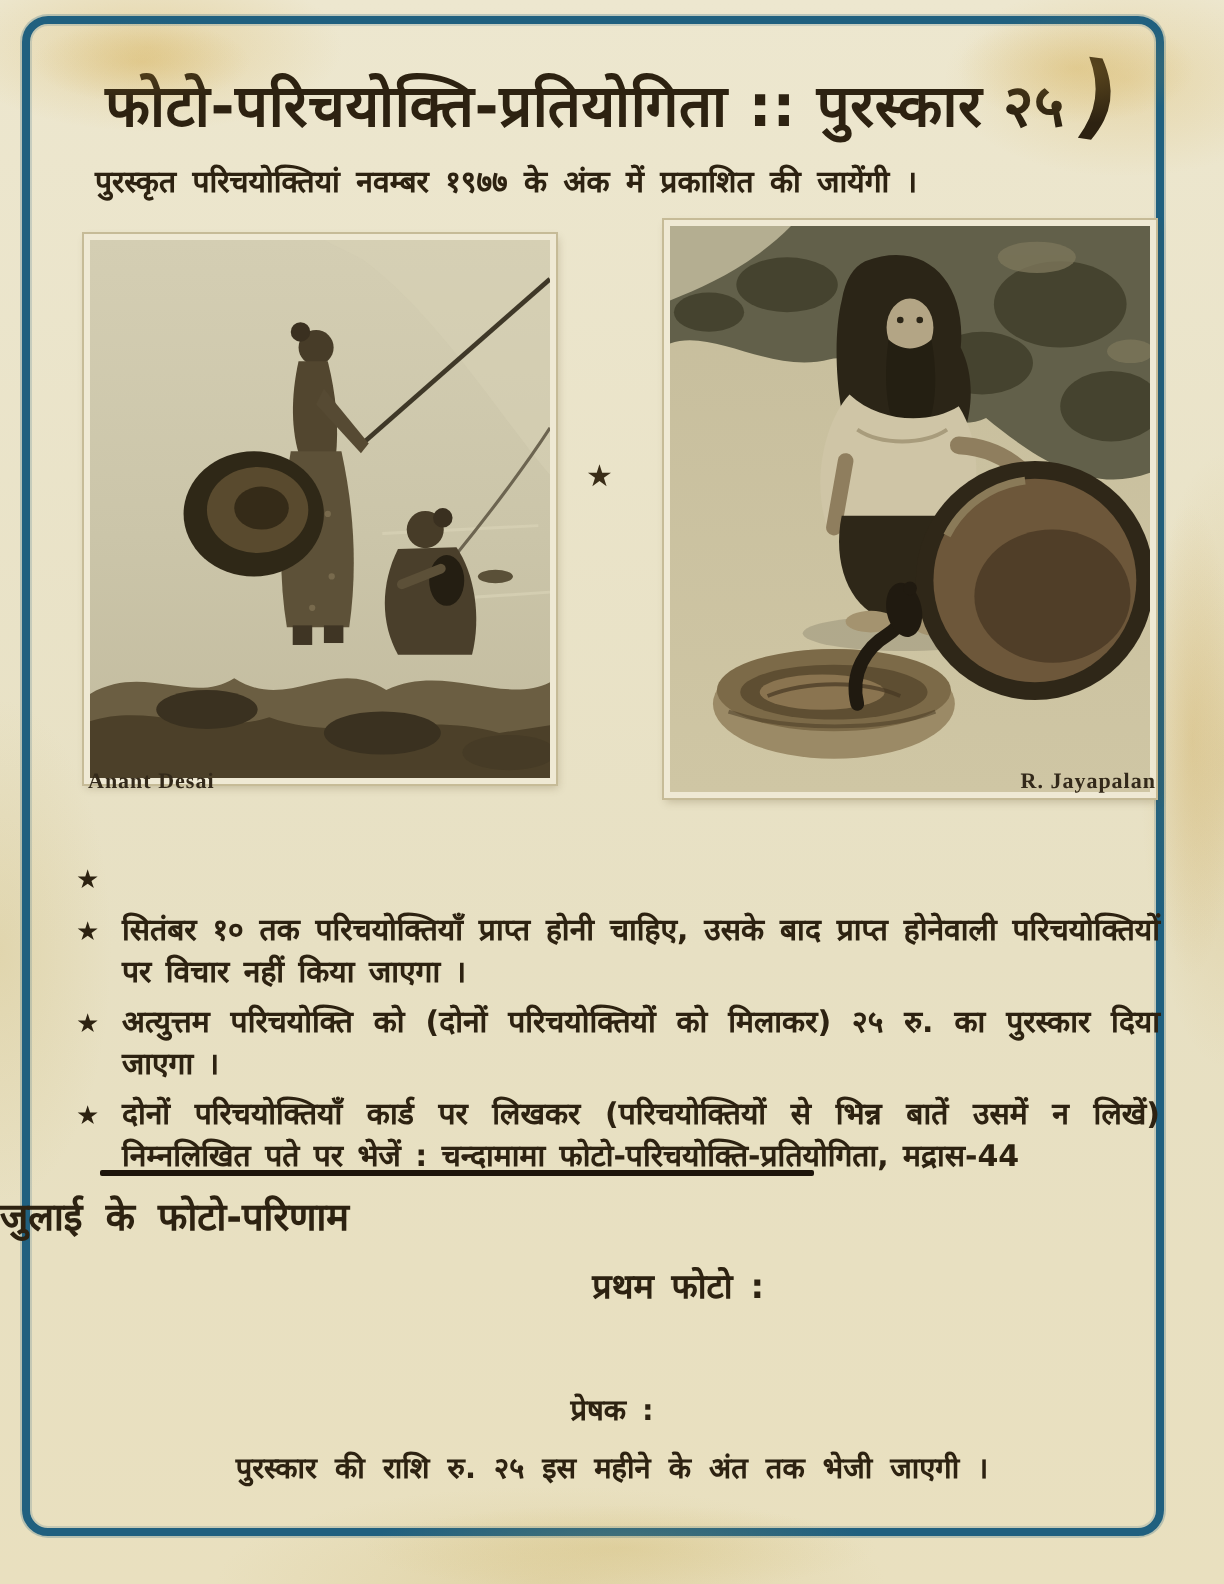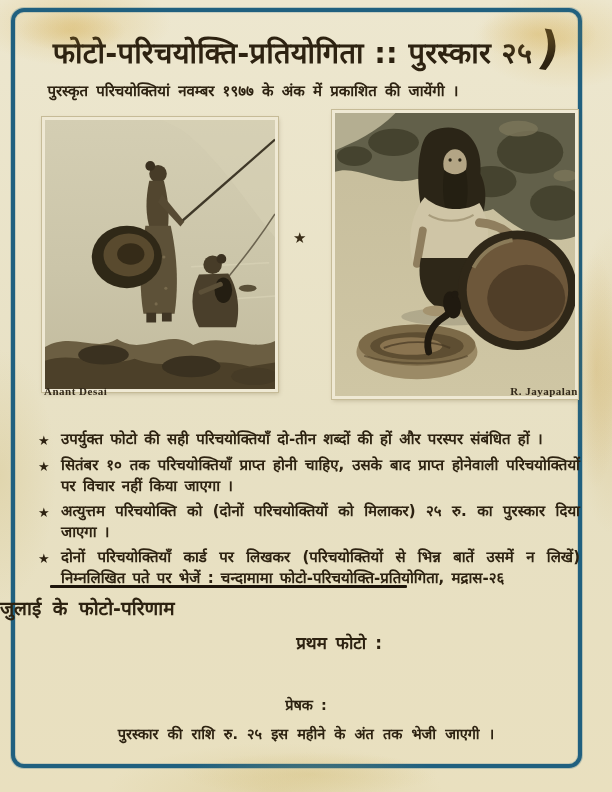--- a/index.html
+++ b/index.html
@@ -211,33 +211,32 @@
       <circle cx="123" cy="185" r="3.5" fill="#201a10"></circle>
     </svg>
   </div>
 
   <div class="credit credit-left">Anant Desai</div>
   <div class="credit credit-right">R. Jayapalan</div>
 
   <ul class="rules">
     <li class="rule">
       <span class="bullet">★</span>
-      <span>उपर्युक्त फोटो की सही परिचयोक्तियाँ दो-तीन शब्दों की हों और परस्पर संबंधित हों ।</span>
     </li>
     <li class="rule">
       <span class="bullet">★</span>
       <span>सितंबर १० तक परिचयोक्तियाँ प्राप्त होनी चाहिए, उसके बाद प्राप्त होनेवाली परिचयोक्तियों पर विचार नहीं किया जाएगा ।</span>
     </li>
     <li class="rule">
       <span class="bullet">★</span>
       <span>अत्युत्तम परिचयोक्ति को (दोनों परिचयोक्तियों को मिलाकर) २५ रु. का पुरस्कार दिया जाएगा ।</span>
     </li>
     <li class="rule">
       <span class="bullet">★</span>
-      <span>दोनों परिचयोक्तियाँ कार्ड पर लिखकर (परिचयोक्तियों से भिन्न बातें उसमें न लिखें) निम्नलिखित पते पर भेजें :  चन्दामामा फोटो-परिचयोक्ति-प्रतियोगिता, मद्रास-२६</span>
+      <span>दोनों परिचयोक्तियाँ कार्ड पर लिखकर (परिचयोक्तियों से भिन्न बातें उसमें न लिखें) निम्नलिखित पते पर भेजें :  चन्दामामा फोटो-परिचयोक्ति-प्रतियोगिता, मद्रास-44</span>
     </li>
   </ul>
 
   <div class="divider"></div>
 
   <div class="results-heading">जुलाई के फोटो-परिणाम</div>
 
   <div class="result-entry entry-0">
     <span class="result-label">प्रथम फोटो :</span>
   </div>

